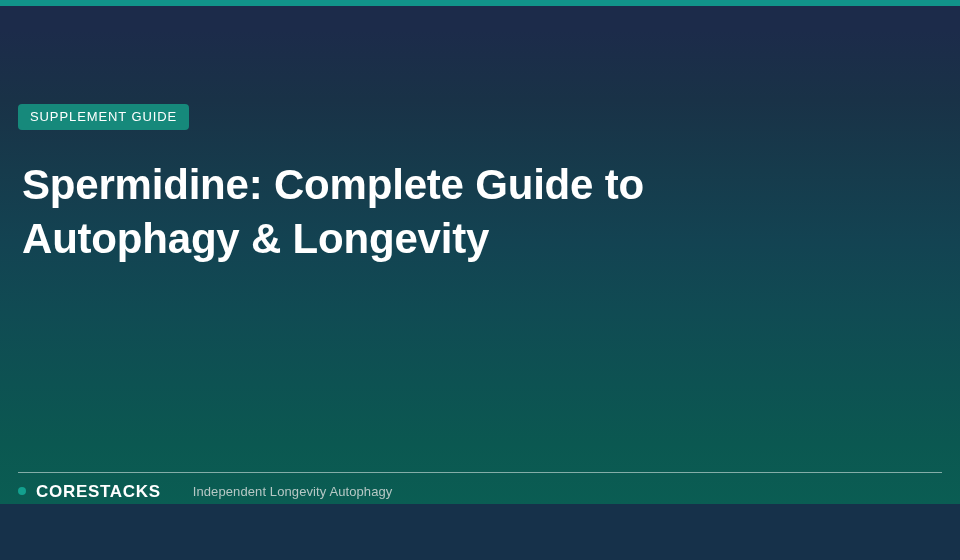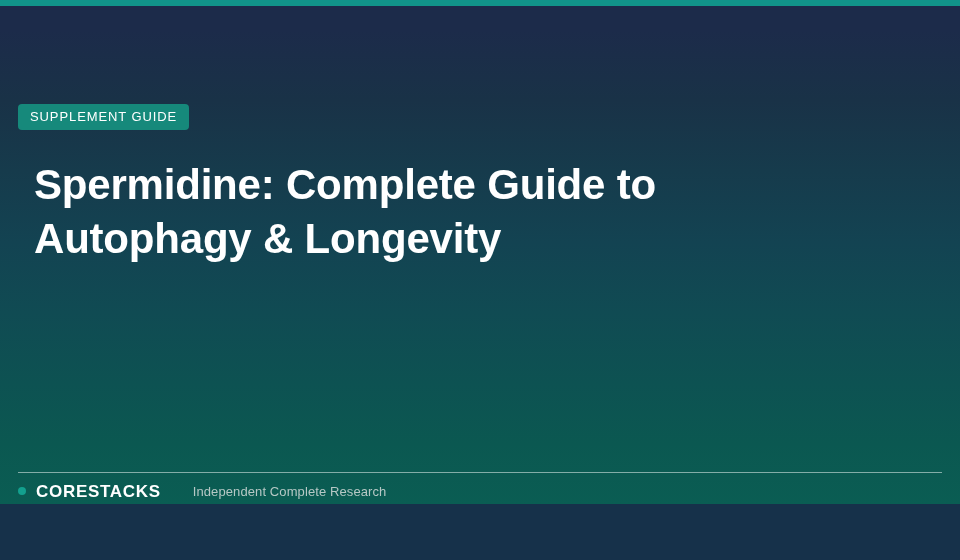--- a/index.html
+++ b/index.html
@@ -57,21 +57,21 @@
     font-size: 13px;
     font-weight: 400;
     letter-spacing: 0.9px;
     line-height: 1;
     padding: 6px 12px 7px 12px;
     border-radius: 4px;
     white-space: nowrap;
   }
 
   #deck-title {
-    margin: 16px;
+    margin: 4px;
     padding: 0;
     color: #ffffff;
     font-size: 42px;
     font-weight: bold;
     line-height: 54px;
     letter-spacing: -0.2px;
     max-width: 680px;
     margin-top: 28px;
   }
 
@@ -136,17 +136,17 @@
     <div id="eyebrow-badge">SUPPLEMENT GUIDE</div>
 
     <h1 id="deck-title">Spermidine: Complete Guide to Autophagy &amp; Longevity</h1>
   </div>
 
   <div id="footer">
     <div id="footer-divider"></div>
     <div id="footer-row">
       <span id="brand-dot"></span>
       <span id="brand-name">CORESTACKS</span>
-      <span id="brand-tagline">Independent Complete Research</span>
+      <span id="brand-tagline">Independent Longevity Autophagy</span>
     </div>
   </div>
 
 </div>
 
 </body></html>

